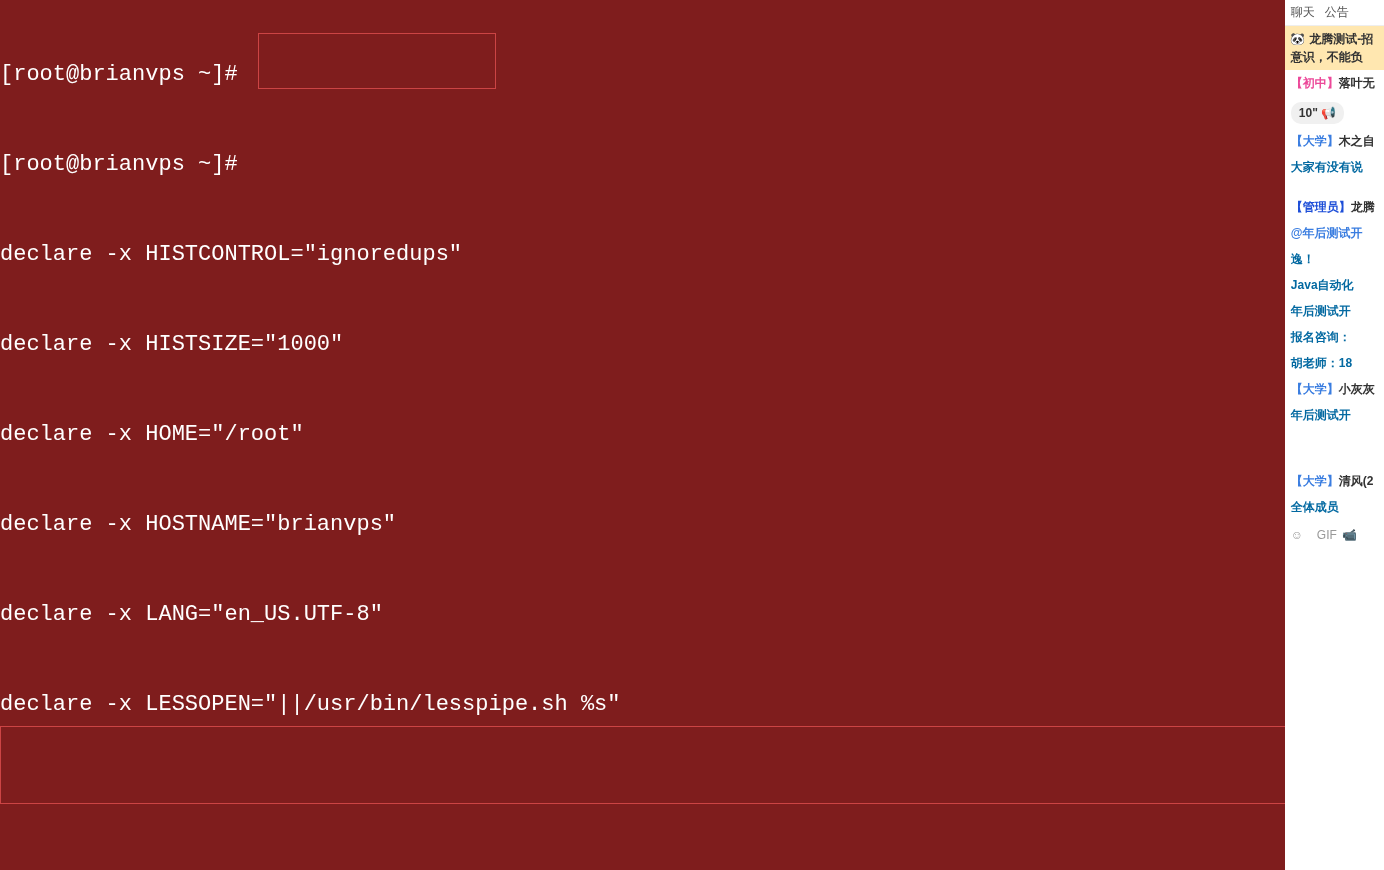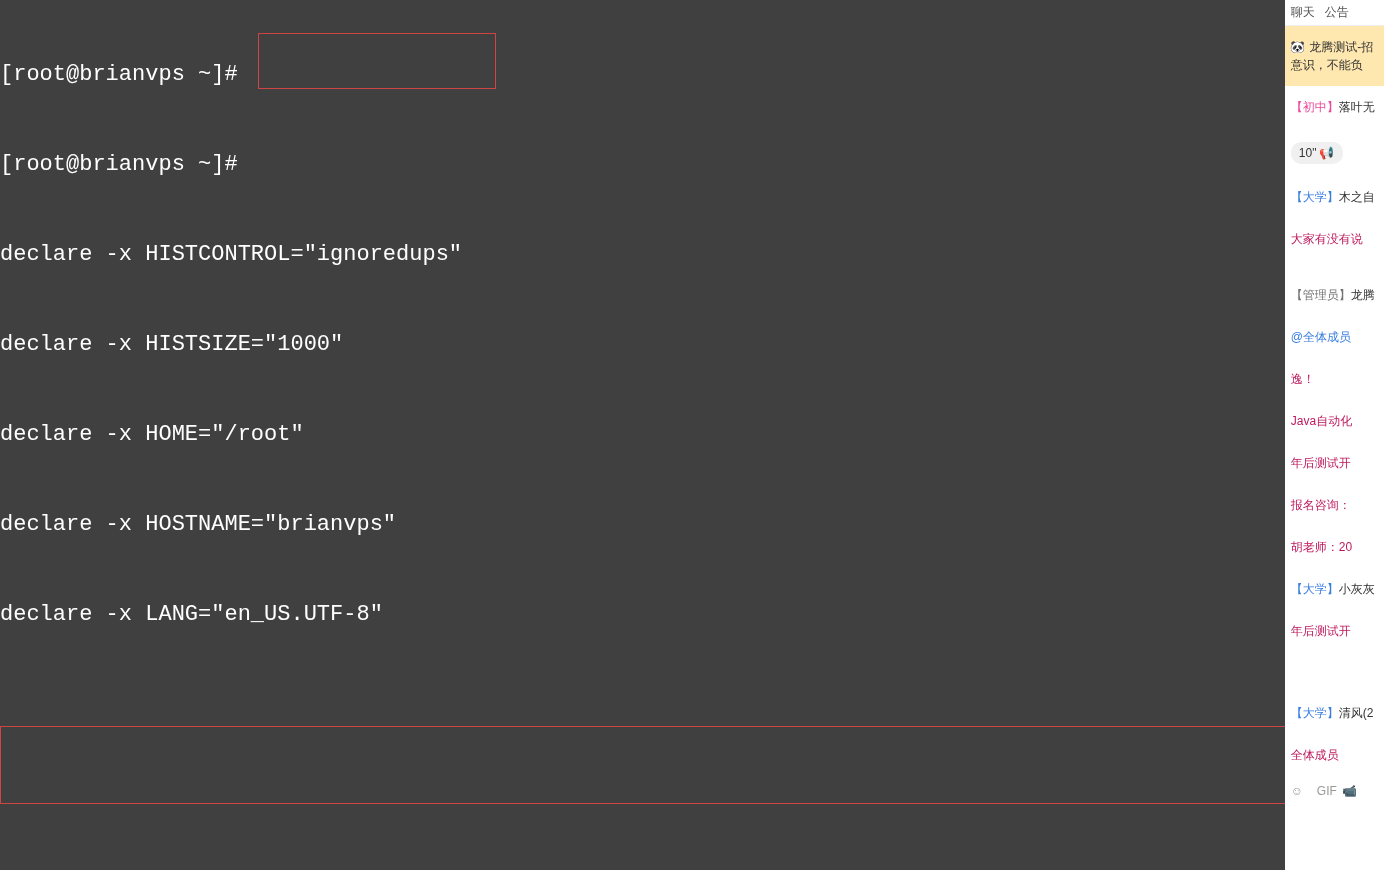--- a/index.html
+++ b/index.html
@@ -7,21 +7,21 @@
       width: 1384px;
       height: 870px;
       background: #fff;
       display: flex;
       font-family: "Courier New", monospace;
       overflow: hidden;
     }
     .terminal {
       width: 1296px;
       height: 870px;
-      background: #404040;
+      background: #7f1d1d;
       color: #fff;
       font-size: 22px;
       line-height: 30px;
       white-space: pre;
       overflow: hidden;
       position: relative;
     }
     .term-line { white-space: pre; }
     .highlight-box-1 {
       position: absolute;
@@ -51,32 +51,33 @@
       overflow: hidden;
     }
     .sidebar-tabs {
       display: flex;
       gap: 10px;
       padding: 4px 6px;
       border-bottom: 1px solid #eee;
     }
     .sidebar-tabs span { color: #555; cursor: pointer; }
     .sidebar-item {
-      padding: 12px 6px;
+      padding: 4px 6px;
       line-height: 18px;
       white-space: nowrap;
       overflow: hidden;
+      font-weight: bold;
     }
     .item-pinned {
       background: #ffe7b0;
     }
     .tag-junior { color: #ec4899; }
     .tag-college { color: #3a7de0; margin-top: 11px; }
-    .tag-admin { color: #737373; }
-    .msg-plain { color: #be185d; }
+    .tag-admin { color: #1d4ed8; }
+    .msg-plain { color: #0369a1; }
     .msg-mention { color: #3a7de0; }
     .bubble {
       display: inline-block;
       background: #f0f0f0;
       border-radius: 10px;
       padding: 2px 8px;
       margin-top: 2px;
     }
     .sound-icon { color: #3a7de0; }
     .sidebar-bottom-icons {
@@ -91,20 +92,21 @@
 <body>
 
 <div class="terminal">
   <div class="term-line">[root@brianvps ~]# </div>
   <div class="term-line">[root@brianvps ~]# </div>
   <div class="term-line">declare -x HISTCONTROL="ignoredups"</div>
   <div class="term-line">declare -x HISTSIZE="1000"</div>
   <div class="term-line">declare -x HOME="/root"</div>
   <div class="term-line">declare -x HOSTNAME="brianvps"</div>
   <div class="term-line">declare -x LANG="en_US.UTF-8"</div>
+  <div class="term-line">declare -x LESSOPEN="||/usr/bin/lesspipe.sh %s"</div>
   
   
   
   
   
   
   
   
   
   
@@ -147,36 +149,36 @@
     <span class="tag-college">【大学】</span><span>木之自</span>
   </div>
   <div class="sidebar-item">
     <span class="msg-plain">大家有没有说</span>
   </div>
   <div style="height:14px"></div>
   <div class="sidebar-item">
     <span class="tag-admin">【管理员】</span><span>龙腾</span>
   </div>
   <div class="sidebar-item">
-    <span class="msg-mention">@全体成员</span>
+    <span class="msg-mention">@年后测试开</span>
   </div>
   <div class="sidebar-item">
     <span class="msg-plain">逸！</span>
   </div>
   <div class="sidebar-item">
     <span class="msg-plain">Java自动化</span>
   </div>
   <div class="sidebar-item">
     <span class="msg-plain">年后测试开</span>
   </div>
   <div class="sidebar-item">
     <span class="msg-plain">报名咨询：</span>
   </div>
   <div class="sidebar-item">
-    <span class="msg-plain">胡老师：20</span>
+    <span class="msg-plain">胡老师：18</span>
   </div>
   <div class="sidebar-item">
     <span class="tag-college">【大学】</span><span>小灰灰</span>
   </div>
   <div class="sidebar-item">
     <span class="msg-plain">年后测试开</span>
   </div>
   <div style="height:40px"></div>
   <div class="sidebar-item">
     <span class="tag-college">【大学】</span><span>清风(2</span>

